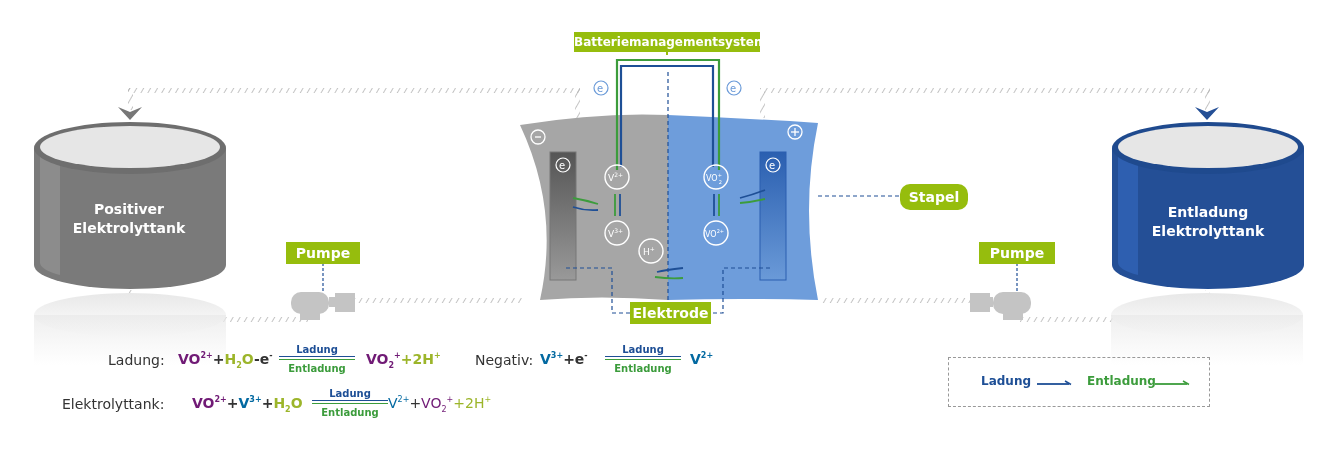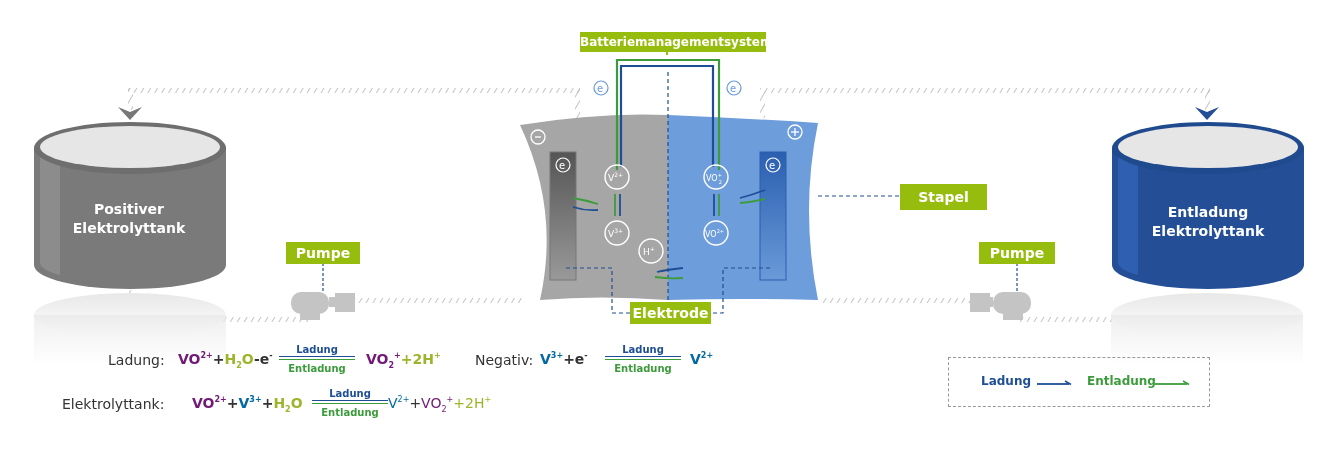--- a/index.html
+++ b/index.html
@@ -151,22 +151,22 @@
     <path d="M683,268 Q665,270 657,272" stroke="#1e4f96"></path>
     <path d="M655,277 Q670,279 683,278" stroke="#3c9c3c"></path>
   </g>
 
   <path d="M566,268 L612,268 L612,313 L630,313" fill="none" stroke="#1e4f96" stroke-width="1.2" stroke-dasharray="4,3"></path>
   <path d="M770,268 L723,268 L723,313 L711,313" fill="none" stroke="#1e4f96" stroke-width="1.2" stroke-dasharray="4,3"></path>
 
   <line x1="818" y1="196" x2="900" y2="196" stroke="#1e4f96" stroke-width="1.2" stroke-dasharray="4,3"></line>
 </svg>
 
-<div class="lbl" style="left:574px;top:32px;width:186px;height:20px;font-size:12px;line-height:20px;margin-left:6px;">Batteriemanagementsystem</div>
-<div class="lbl" style="left:900px;top:184px;width:87px;height:26px;font-size:14px;line-height:26px;">Stapel</div>
+<div class="lbl" style="left:574px;top:32px;width:186px;height:20px;font-size:12px;line-height:20px;">Batteriemanagementsystem</div>
+<div class="lbl" style="left:900px;top:184px;width:68px;height:26px;font-size:14px;line-height:26px;border-radius:10px;">Stapel</div>
 <div class="lbl" style="left:286px;top:242px;width:74px;height:22px;font-size:14px;line-height:22px;">Pumpe</div>
 <div class="lbl" style="left:979px;top:242px;width:76px;height:22px;font-size:14px;line-height:22px;">Pumpe</div>
 <div class="lbl" style="left:630px;top:302px;width:81px;height:22px;font-size:14px;line-height:22px;">Elektrode</div>
 
 <div class="tanktext" style="left:54px;top:200px;width:150px;">
   <span>Positiver</span><br>
   <span>Elektrolyttank</span>
 </div>
 <div class="tanktext" style="left:1133px;top:203px;width:150px;">
   <span>Entladung</span><br>

